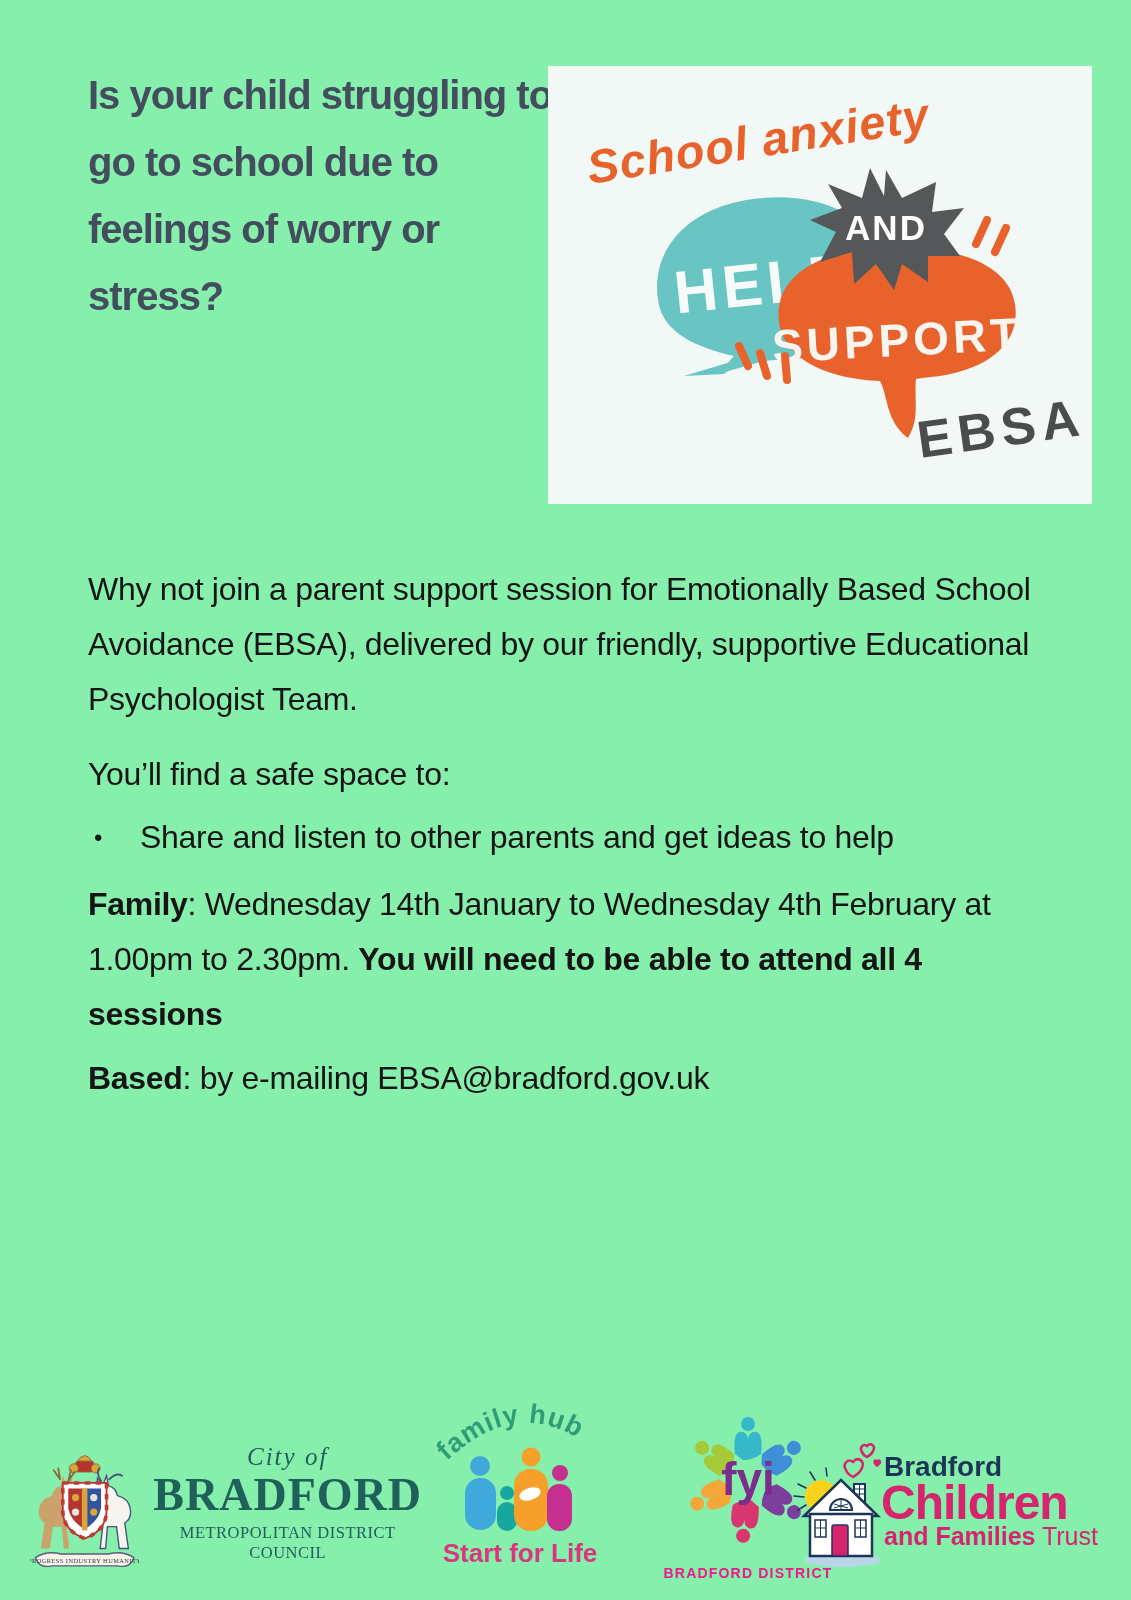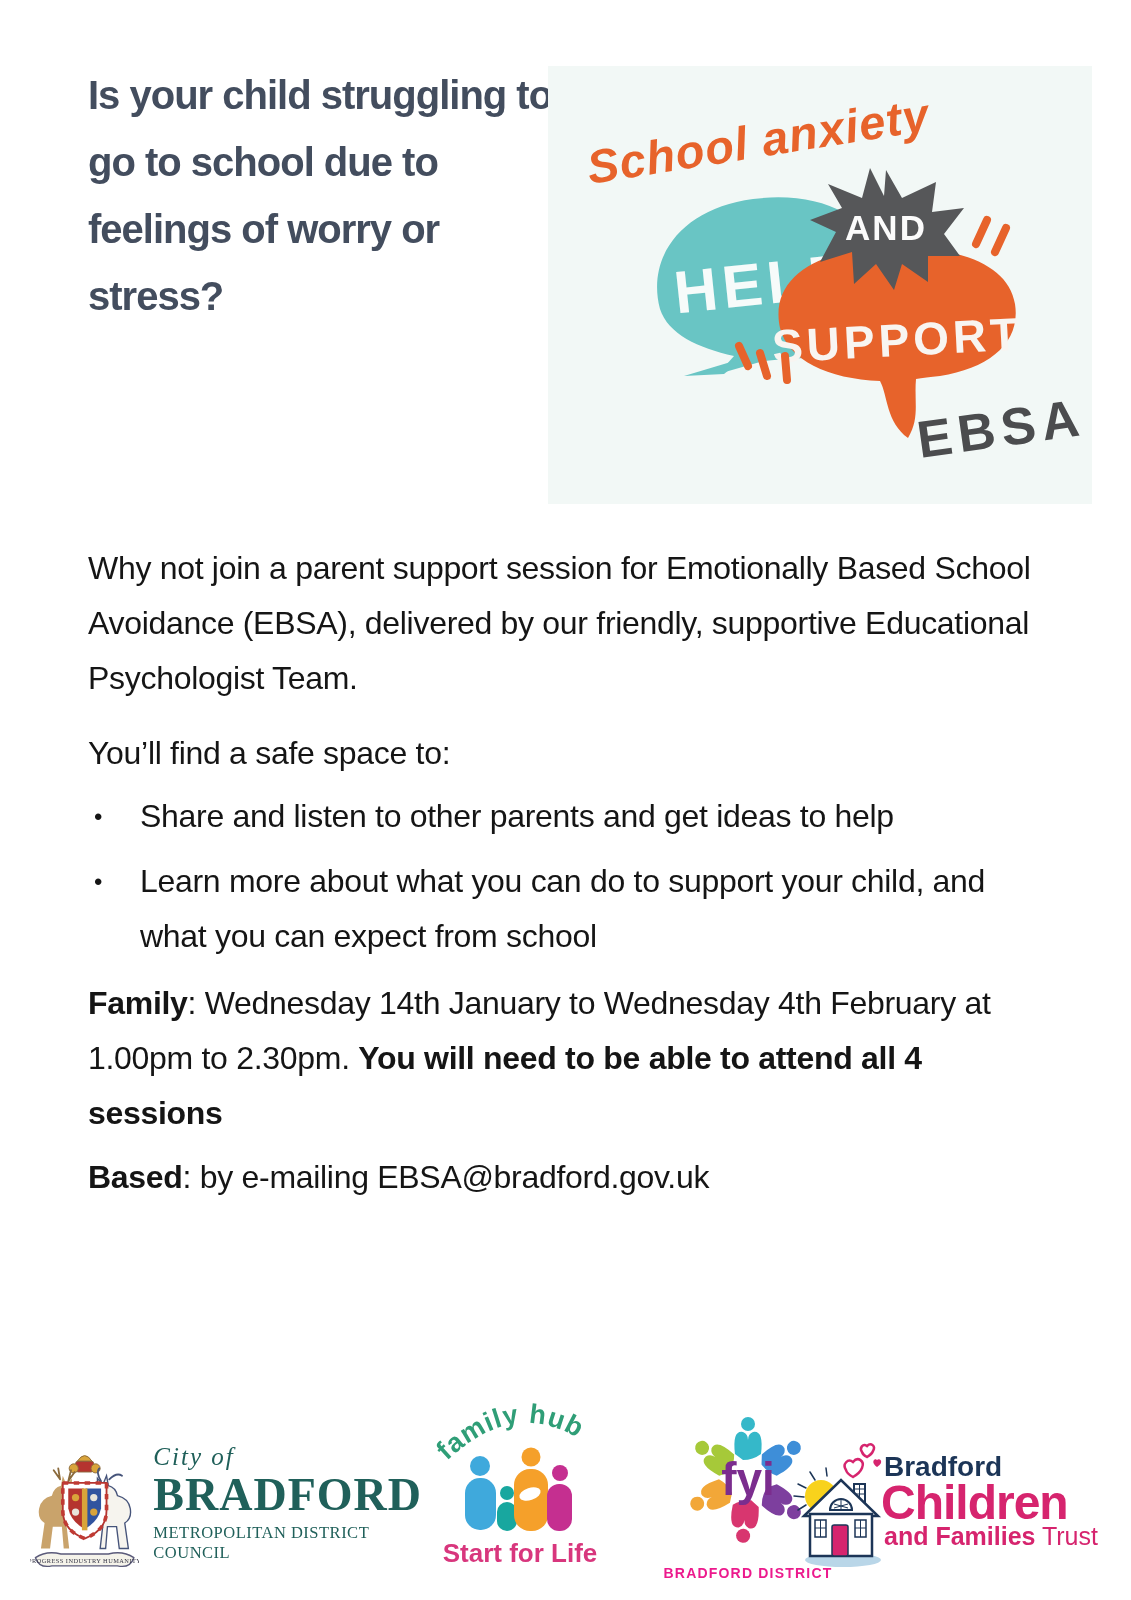--- a/index.html
+++ b/index.html
@@ -1,44 +1,44 @@
 <!DOCTYPE html>
 <html><head>
 <meta charset="utf-8">
 <style>
   html,body{margin:0;padding:0;}
   body{background:#cfd8d8;font-family:"Liberation Sans",sans-serif;}
-  .page{position:relative;width:1131px;height:1600px;background:#ffffff;overflow:hidden;margin:0 auto;}
+  .page{position:relative;width:1131px;height:1600px;background:#86efac;overflow:hidden;margin:0 auto;}
 
   
   .headline{position:absolute;left:88px;top:62px;width:482px;color:#434d5e;
     font-weight:bold;font-size:40px;line-height:67px;letter-spacing:-1px;}
   .headline p{margin:0 0 20px 0;}
 
   
   .graphic-panel{position:absolute;left:548px;top:66px;width:544px;height:438px;background:#f2f8f6;}
   .graphic-panel svg{display:block;width:100%;height:100%;}
 
   
-  .copy{position:absolute;left:88px;top:533px;width:965px;color:#151515;
+  .copy{position:absolute;left:88px;top:554px;width:965px;color:#151515;
     font-size:32px;line-height:55px;letter-spacing:-0.3px;padding-top:8px;}
   .copy p{margin:0;}
   .copy .intro{margin-bottom:20px;}
   .copy .safe{margin-bottom:8px;}
   .copy ul{list-style:none;margin:0 0 12px 0;padding:0;}
   .copy li{position:relative;padding-left:52px;margin-bottom:10px;max-width:870px;}
   .copy li::before{content:"\2022";position:absolute;left:6px;top:0;font-size:24px;}
   .copy .location{margin-bottom:5px;max-width:900px;}
   .copy .dates{margin-bottom:9px;}
   .copy b,.copy strong{font-weight:bold;}
 
   
   .footer{position:absolute;left:0;top:1380px;width:1131px;height:220px;}
   .council{position:absolute;left:30px;top:32px;width:392px;height:182px;display:flex;align-items:center;}
-  .council-text{color:#20605a;width:278px;margin-left:14px;
+  .council-text{color:#20605a;text-align:center;width:278px;margin-left:14px;
     font-family:"Liberation Serif",serif;}
   .council-cityof{font-style:italic;font-size:25px;letter-spacing:2px;}
   .council-name{font-weight:bold;font-size:46px;letter-spacing:1px;line-height:48px;}
   .council-sub{font-size:16.5px;font-weight:normal;letter-spacing:0.5px;margin-top:4px;}
   .fh-logo{position:absolute;left:430px;top:0;width:185px;height:212px;}
   .fyi-logo{position:absolute;left:662px;top:0;width:185px;height:212px;}
   .trust-logo{position:absolute;left:788px;top:12px;width:340px;height:196px;}
   .footer svg{display:block;width:100%;height:100%;}
 </style>
 </head>
@@ -96,21 +96,20 @@
 
       <text x="372" y="392" transform="rotate(-8 372 392)" fill="#4b4c4e" font-size="52" font-weight="bold" letter-spacing="6" font-family="Liberation Sans, sans-serif">EBSA</text>
     </svg>
   </div>
 
   <div class="copy">
     <p class="intro">Why not join a parent support session for Emotionally Based School Avoidance (EBSA), delivered by our friendly, supportive Educational Psychologist Team.</p>
     <p class="safe">You’ll find a safe space to:</p>
     <ul>
       <li><span>Share and listen to other parents and get ideas to help</span></li>
-      <li><span>Learn more about what you can do to support your child, and what you can expect from school</span></li>
     </ul>
     <p class="dates"><strong>Family</strong><span>: Wednesday 14th January to Wednesday 4th February at 1.00pm to 2.30pm. </span><strong>You will need to be able to attend all 4 sessions</strong></p>
     <p class="book"><strong>Based</strong><span>: by e-mailing EBSA@bradford.gov.uk</span></p>
   </div>
 
   <div class="footer">
 
     <div class="council">
       <svg viewBox="0 0 120 180" width="118" height="178">
 

